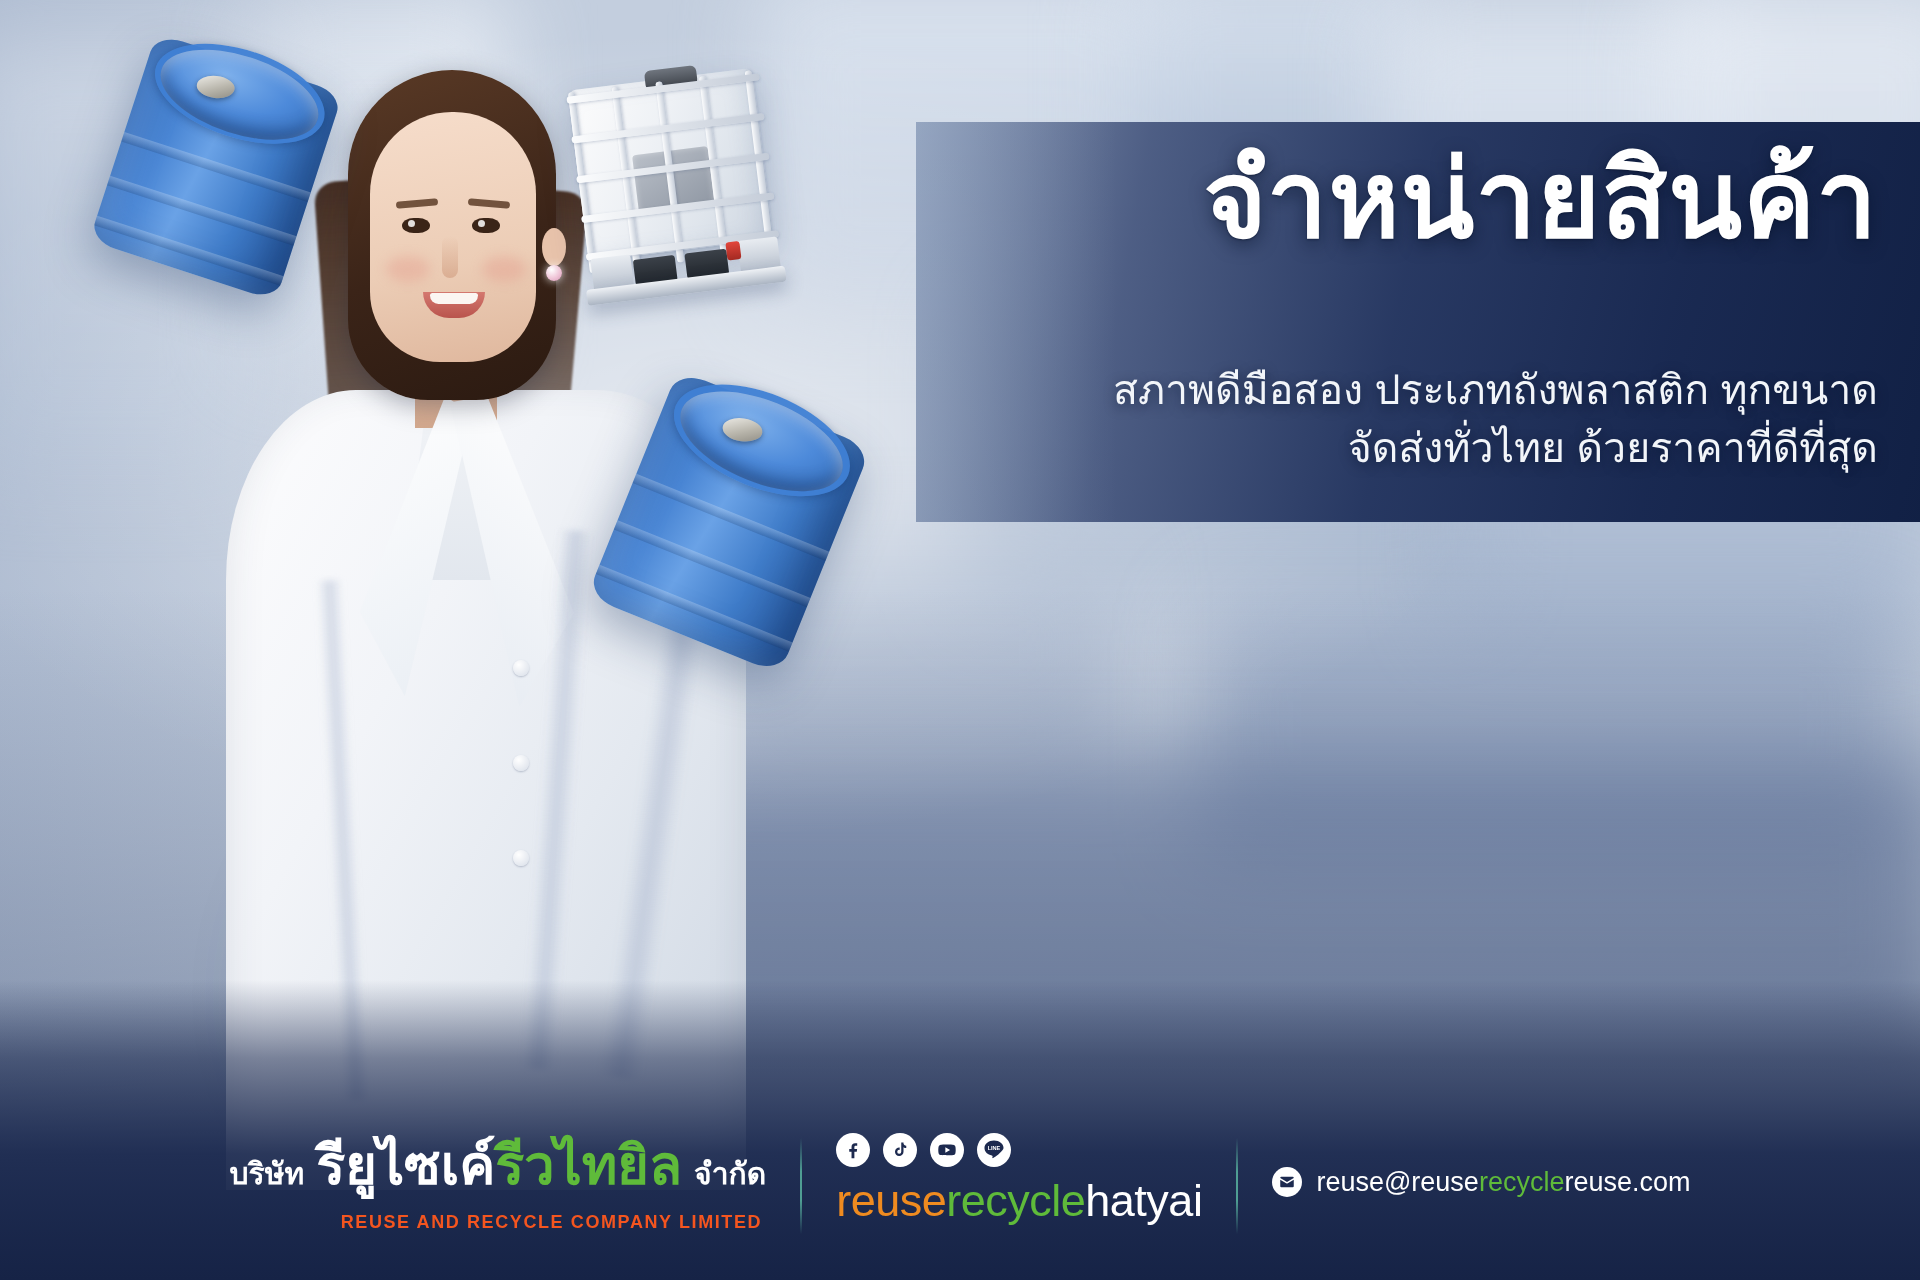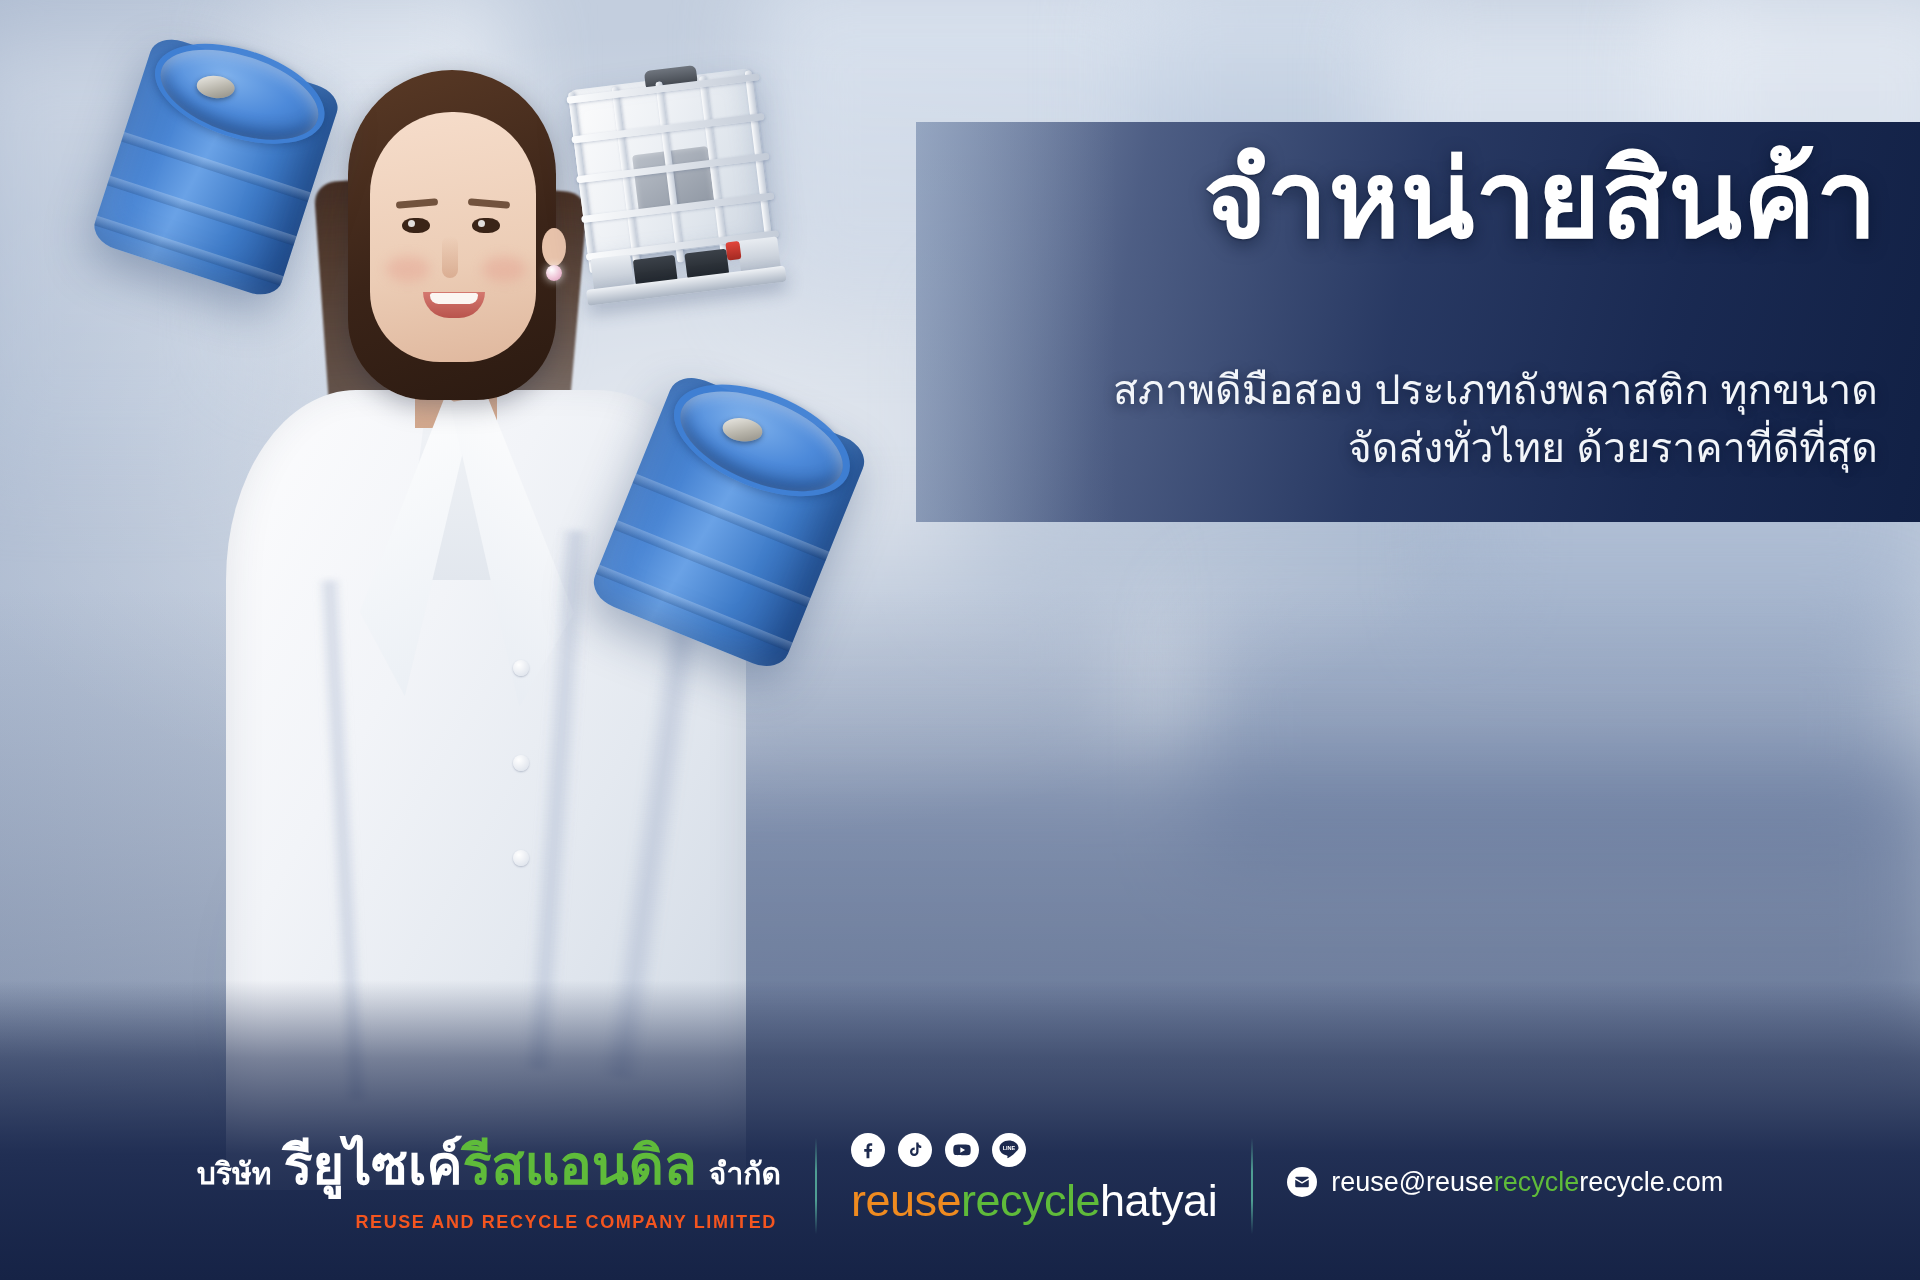--- a/index.html
+++ b/index.html
@@ -399,21 +399,21 @@
     <div class="sub sub1">สภาพดีมือสอง  ประเภทถังพลาสติก ทุกขนาด</div>
     <div class="sub sub2">จัดส่งทั่วไทย ด้วยราคาที่ดีที่สุด</div>
   </div>
 
   <div id="footer">
     <div id="footbar">
 
       <div class="brand">
         <div class="brand-line1">
           <span class="brand-pre">บริษัท</span>
-          <span class="brand-main"><span class="w">รียูไซเค์</span><span class="g">รีสแอนดิล</span></span>
+          <span class="brand-main"><span class="w">รียูไซเค์</span><span class="g">รีวไทยิล</span></span>
           <span class="brand-suf">จำกัด</span>
         </div>
         <div class="brand-line2">REUSE AND RECYCLE COMPANY LIMITED</div>
       </div>
 
       <div class="divider"></div>
 
       <div class="social">
         <div class="social-icons">
           <span class="sico">
@@ -443,20 +443,20 @@
 
       <div class="divider"></div>
 
       <div class="contacts">
         <div class="crow">
           <span class="cico">
             <svg width="18" height="18" viewBox="0 0 24 24" fill="currentColor">
                 <path d="M3 6.5A1.5 1.5 0 0 1 4.5 5h15A1.5 1.5 0 0 1 21 6.5v.3l-9 5.3-9-5.3V6.5zm0 2.4 8.5 5a1 1 0 0 0 1 0l8.5-5v8.6A1.5 1.5 0 0 1 19.5 19h-15A1.5 1.5 0 0 1 3 17.5V8.9z"></path>
               </svg>
           </span>
-          <span class="ctext"><span>reuse@reuse</span><span class="g">recycle</span><span>recycle.com</span></span>
+          <span class="ctext"><span>reuse@reuse</span><span class="g">recycle</span><span>reuse.com</span></span>
         </div>
       </div>
 
     </div>
   </div>
 
 </div>
 
 </body></html>

